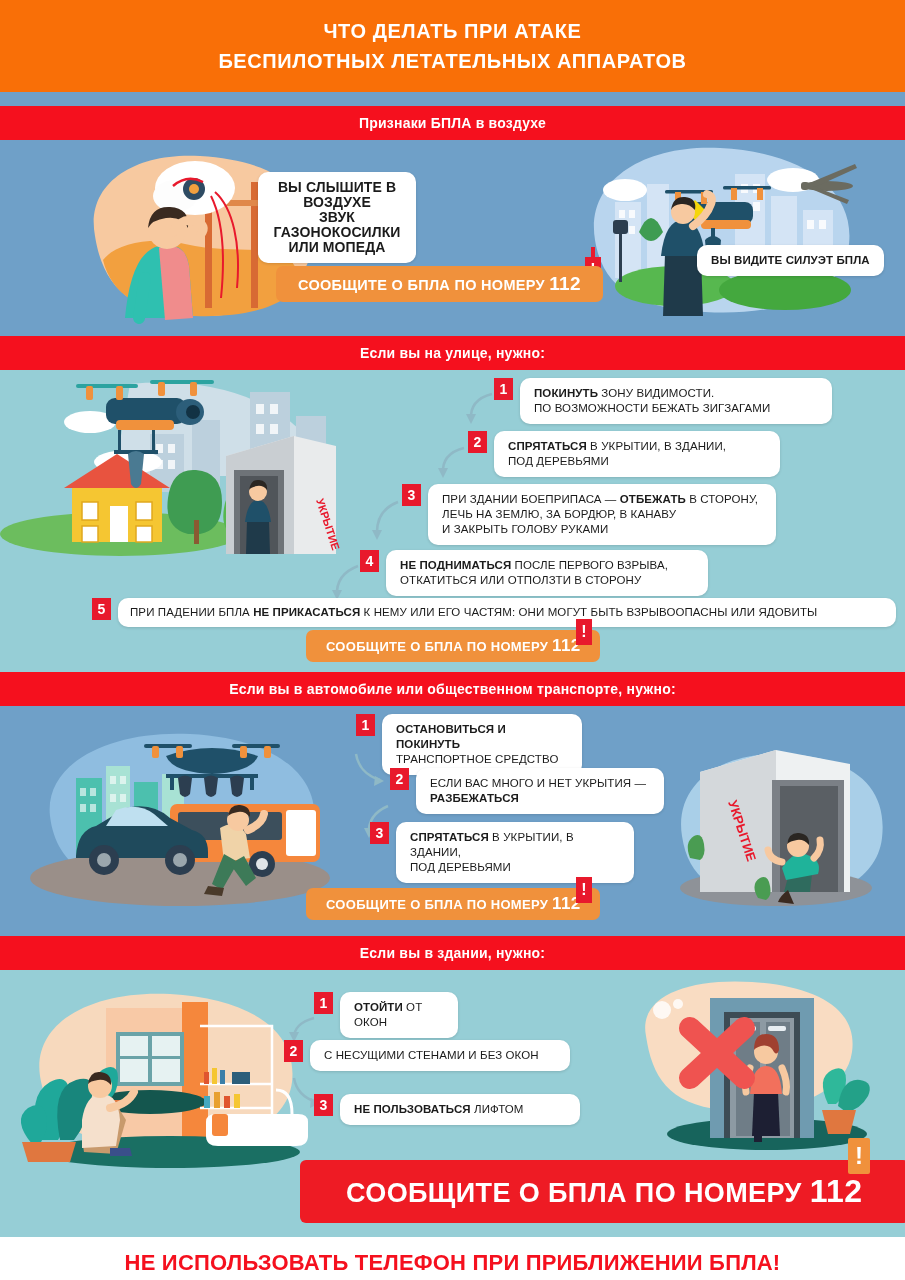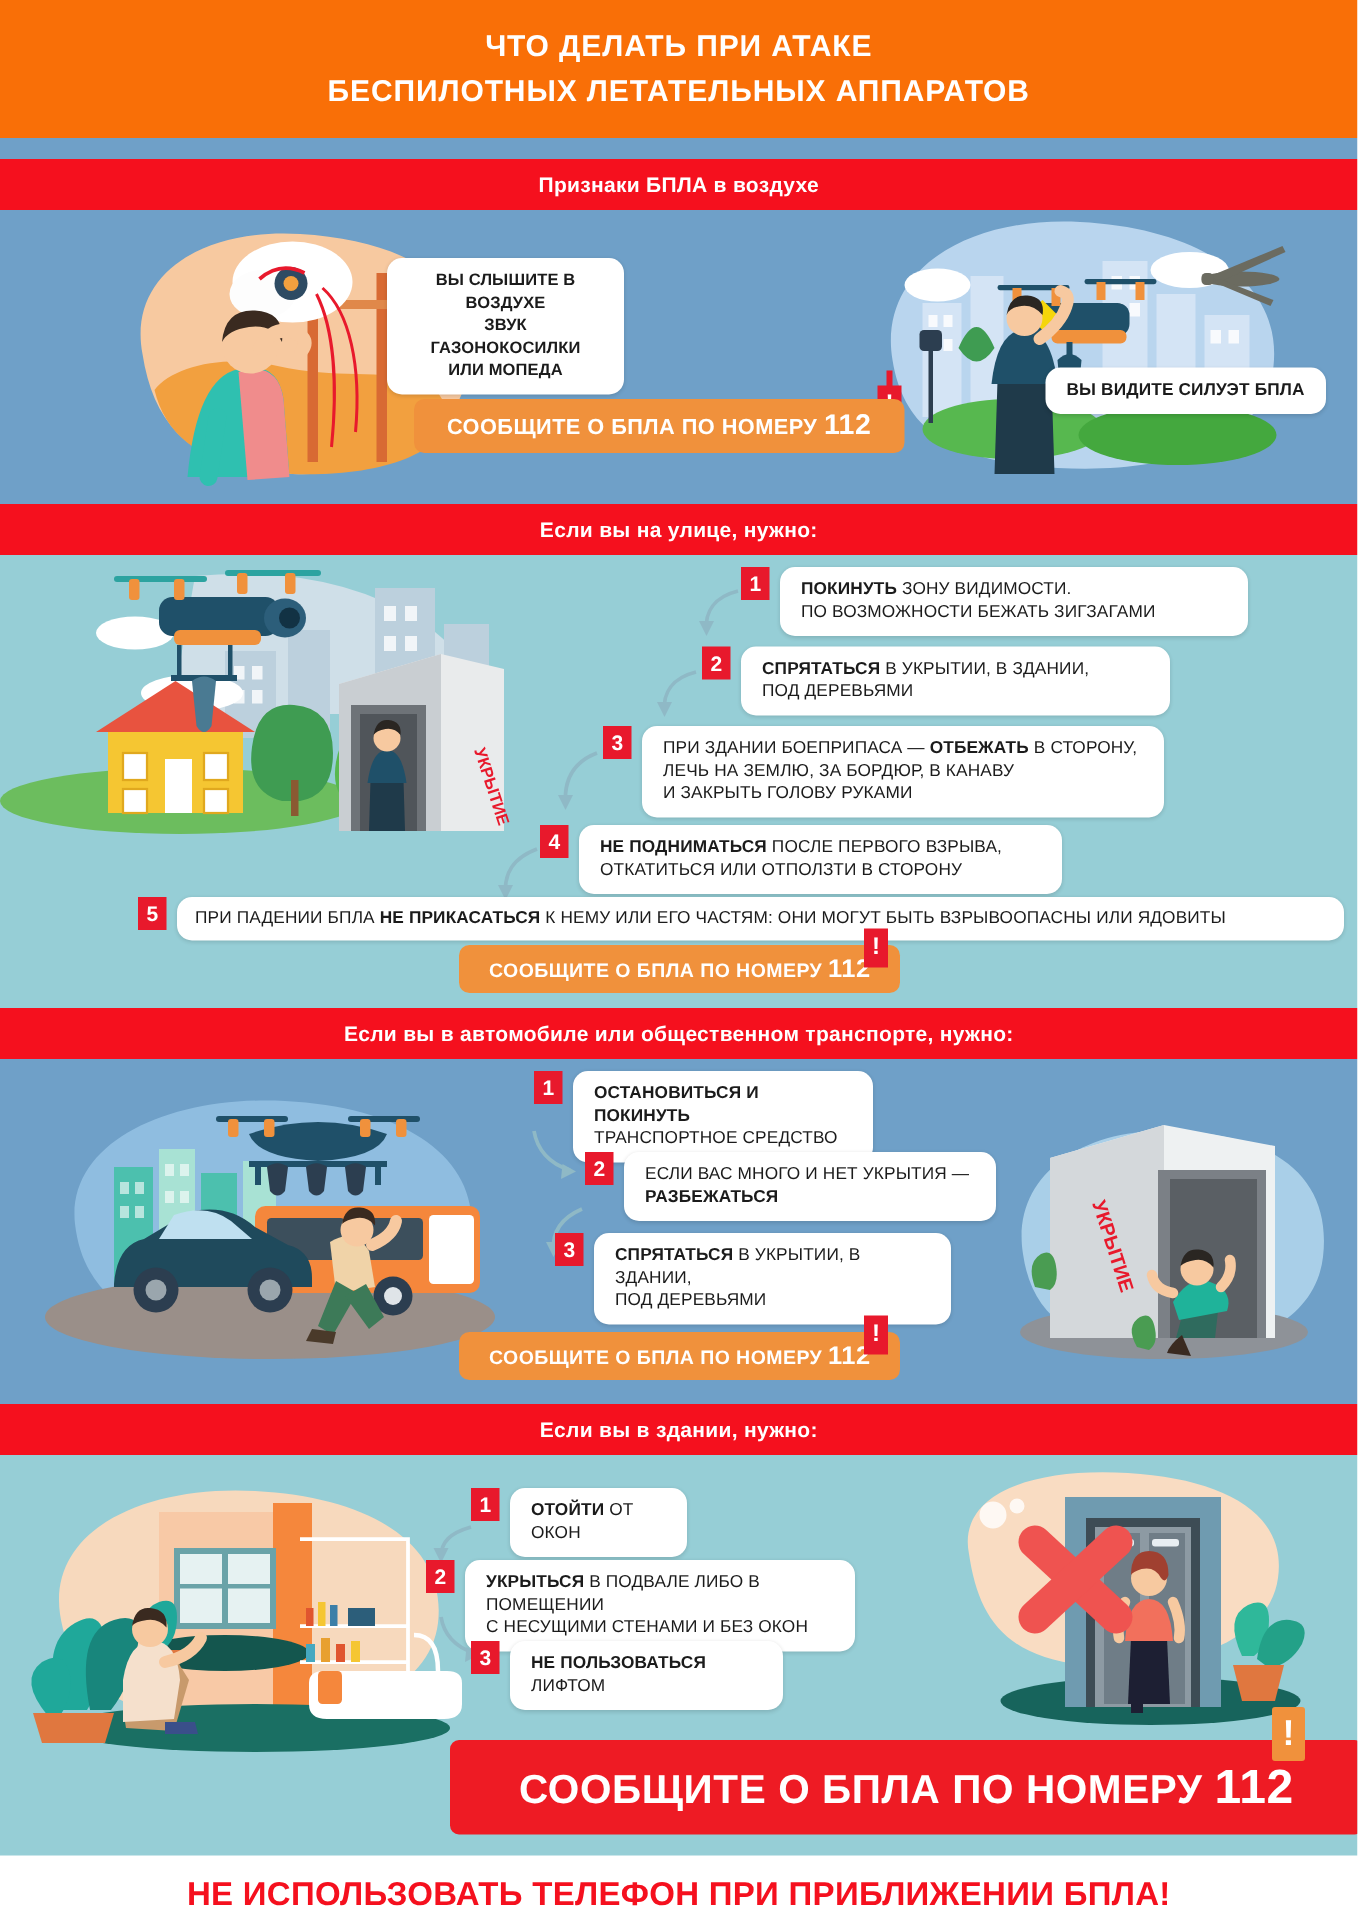--- a/index.html
+++ b/index.html
@@ -39,21 +39,21 @@
 
   
   .bubble {
     background: #fff; border-radius: 10px;
     padding: 8px 14px; color: #1b1b1b;
     font-size: 11.5px; line-height: 15px; letter-spacing: .1px;
     box-shadow: 0 1px 3px rgba(0,0,0,.14);
     display: inline-block;
   }
   .bubble b { font-weight: 700; }
-  .bubble-c { text-align: center; font-size: 11px; line-height: 15px; font-weight: 600;}
+  .bubble-c { text-align: center; font-size: 14px; line-height: 15px; font-weight: 600;}
 
   
   .num {
     background: #e8192c; color: #fff;
     width: 19px; height: 22px; flex: 0 0 19px;
     display: flex; align-items: center; justify-content: center;
     font-size: 14px; font-weight: 700; line-height: 1;
   }
   .step { display: flex; align-items: flex-start; gap: 7px; }
 
@@ -541,32 +541,31 @@
       </div>
     </div>
     <svg class="arrow" style="left:286px;top:44px" width="32" height="34">
       <path d="M28 4 C14 8 8 14 8 24" stroke="#8fb9c6" stroke-width="2.5" fill="none"></path>
       <path d="M8 28 l-5 -10 l10 0Z" fill="#8fb9c6"></path>
     </svg>
 
     <div class="step" style="position:absolute;left:284px;top:70px">
       <div class="num">2</div>
       <div class="bubble" style="width:260px">
-        <div><b>УКРЫТЬСЯ</b><span> В ПОДВАЛЕ ЛИБО В ПОМЕЩЕНИИ</span></div>
         <div>С НЕСУЩИМИ СТЕНАМИ И БЕЗ ОКОН</div>
       </div>
     </div>
     <svg class="arrow" style="left:288px;top:104px" width="36" height="38">
       <path d="M6 4 C8 16 16 24 28 28" stroke="#8fb9c6" stroke-width="2.5" fill="none"></path>
       <path d="M32 29 l-10 5 l1 -10Z" fill="#8fb9c6"></path>
     </svg>
 
     <div class="step" style="position:absolute;left:314px;top:124px">
       <div class="num">3</div>
-      <div class="bubble" style="width:182px">
+      <div class="bubble" style="width:240px">
         <b>НЕ ПОЛЬЗОВАТЬСЯ</b><span> ЛИФТОМ</span>
       </div>
     </div>
 
     <svg class="illus" style="left:632px;top:6px" width="270" height="190" viewBox="0 0 270 190">
       <path d="M14 60 C6 20 56 2 120 6 C186 10 226 34 220 76 C214 120 150 140 90 134 C36 128 20 100 14 60Z" fill="#f9dcc2"></path>
       <circle cx="30" cy="34" r="9" fill="#fff" opacity=".8"></circle>
       <circle cx="46" cy="28" r="5" fill="#fff" opacity=".8"></circle>
       <ellipse cx="135" cy="158" rx="100" ry="16" fill="#17645c"></ellipse>
 

